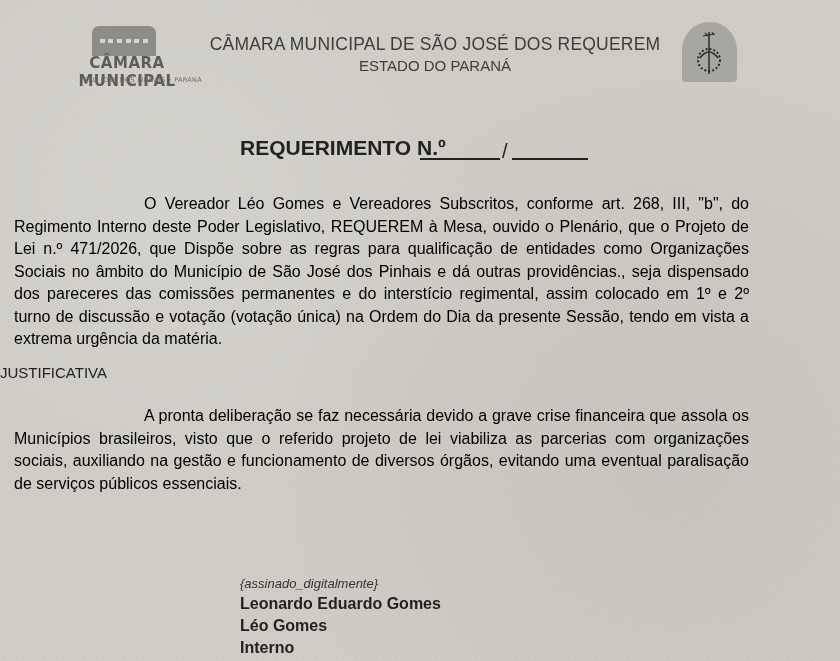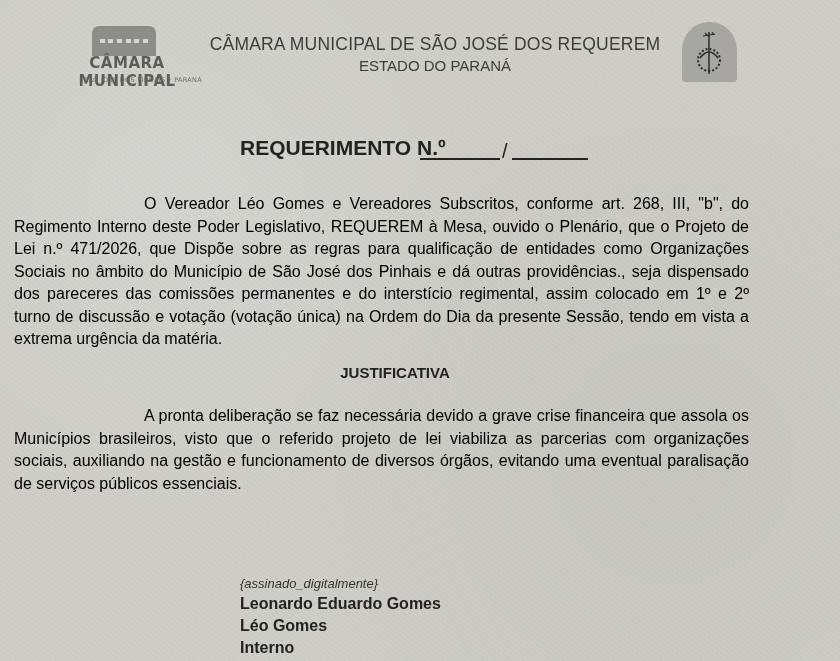--- a/index.html
+++ b/index.html
@@ -56,22 +56,22 @@
     position: absolute; top: 158px; height: 1.5px; background: #222;
   }
 
   
   .body-text {
     position: absolute; left: 14px; width: 735px;
     font-size: 16px; line-height: 22.5px; text-align: justify; color: #000000;
   }
   .indent { display: inline-block; width: 130px; }
   .just-title {
-    position: absolute; left: 0; width: 790px; top: 364px; text-align: center;
-    font-weight: bold; font-size: 15px; color: #222;
+    position: absolute; left: 0; width: 790px; top: 364px; 
+    font-weight: normal; font-size: 15px; color: #222;
   }
   .date {
     position: absolute; left: 224px; top: 512px; font-size: 16px; color: #2b2b2b;
   }
   .sig {
     position: absolute; left: 240px; width: 300px; top: 574px; text-align: left; color: #222;
   }
   .sig-note { font-style: italic; font-size: 13px; color: #333; line-height: 19px; }
   .sig-name { font-weight: bold; font-size: 16px; line-height: 22px; }
 </style>

